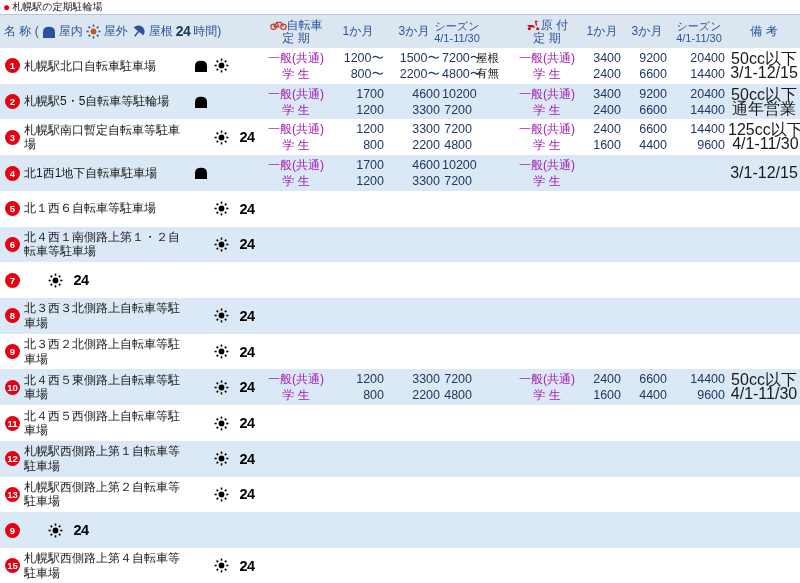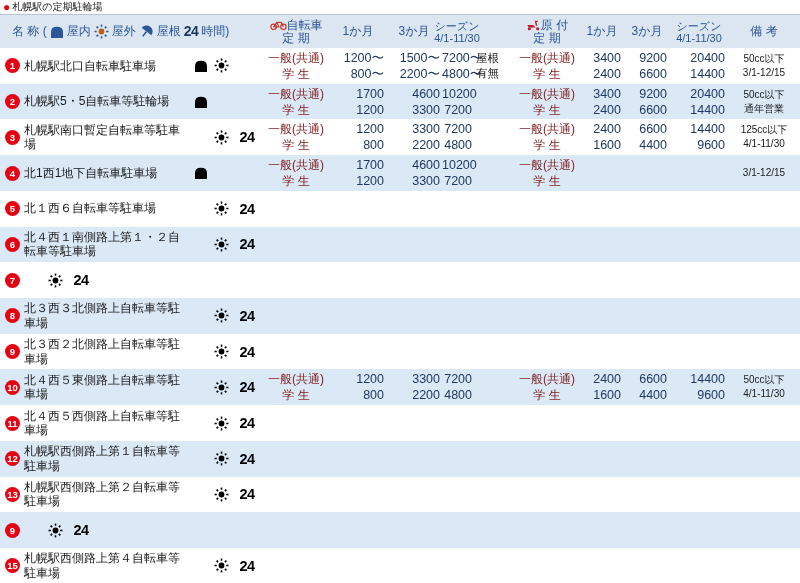--- a/index.html
+++ b/index.html
@@ -16,52 +16,52 @@
 
   
   .grid{display:grid;
         grid-template-columns:262px 68px 56px 56px 56px 16px 66px 44px 46px 58px 1fr;
         align-items:center;}
 
   
   .hdr{height:33px;background:#dce6f1;color:#2a5699;font-size:12px;}
   .hdr .hc{display:flex;align-items:center;justify-content:center;
            flex-direction:column;line-height:13px;white-space:nowrap;}
-  .hdr .namehc{flex-direction:row;justify-content:flex-start;padding-left:12px;gap:3px;}
+  .hdr .namehc{flex-direction:row;justify-content:flex-start;padding-left:4px;gap:3px;}
   .hdr .big24{font-weight:bold;font-size:14px;color:#17375e;letter-spacing:-0.5px;}
   .hdr .seasonhc{font-size:11px;line-height:12px;}
   .hdr .pr30{padding-right:26px;}
   .hdr .two{line-height:13px;}
   .hdr .vehico{display:flex;align-items:center;gap:0;}
   .icn{display:inline-flex;align-items:center;justify-content:center;}
 
   
   .row{height:35.73px;}
   .row:nth-child(even){background:#dbe9f6;}
   .namecell{display:flex;align-items:center;padding-left:3px;}
   .badge{flex:none;width:15px;height:15px;border-radius:50%;background:#e60012;
          color:#fff;font-weight:bold;font-size:9.5px;display:inline-flex;
          align-items:center;justify-content:center;margin:0 4px 0 2px;}
   .nm{width:168px;font-size:12px;line-height:14.5px;color:#1a1a1a;}
   .islot{display:flex;align-items:center;justify-content:center;color:#000;}
   .islot.s1{width:20px;}.islot.s2{width:22px;}.islot.s3{width:30px;}
   .row24{font-weight:bold;font-size:14.5px;color:#000;letter-spacing:-0.5px;}
 
   .lblcell{display:flex;flex-direction:column;align-items:center;justify-content:center;
-           color:#7f1d1d;font-size:12px;line-height:16px;white-space:nowrap;}
+           color:#a21caf;font-size:12px;line-height:16px;white-space:nowrap;}
   .numcell{display:flex;flex-direction:column;justify-content:center;
            color:#1f3864;font-size:12.5px;line-height:16px;text-align:right;white-space:nowrap;}
   .numcell div{padding-right:3px;}
   .numcell.b12 div{padding-right:2px;}
   .numcell.bseason div{padding-right:26px;}
   .notecell{display:flex;flex-direction:column;justify-content:center;
             font-size:11.5px;line-height:15px;color:#1a1a1a;white-space:nowrap;}
   .notecell div{margin-left:-22px;}
   .rmkcell{display:flex;flex-direction:column;align-items:center;justify-content:center;
-           font-size:10px;line-height:14px;color:#1a1a1a;white-space:nowrap;}
+           font-size:16px;line-height:14px;color:#1a1a1a;white-space:nowrap;}
 
   
   .hdr .icn{color:#2a5699;}
   .hdr .sun-core{fill:#bf5b1d;}
   .row .sun-core{fill:currentColor;}
 </style>
 </head>
 <body>
 
 <div class="page">

